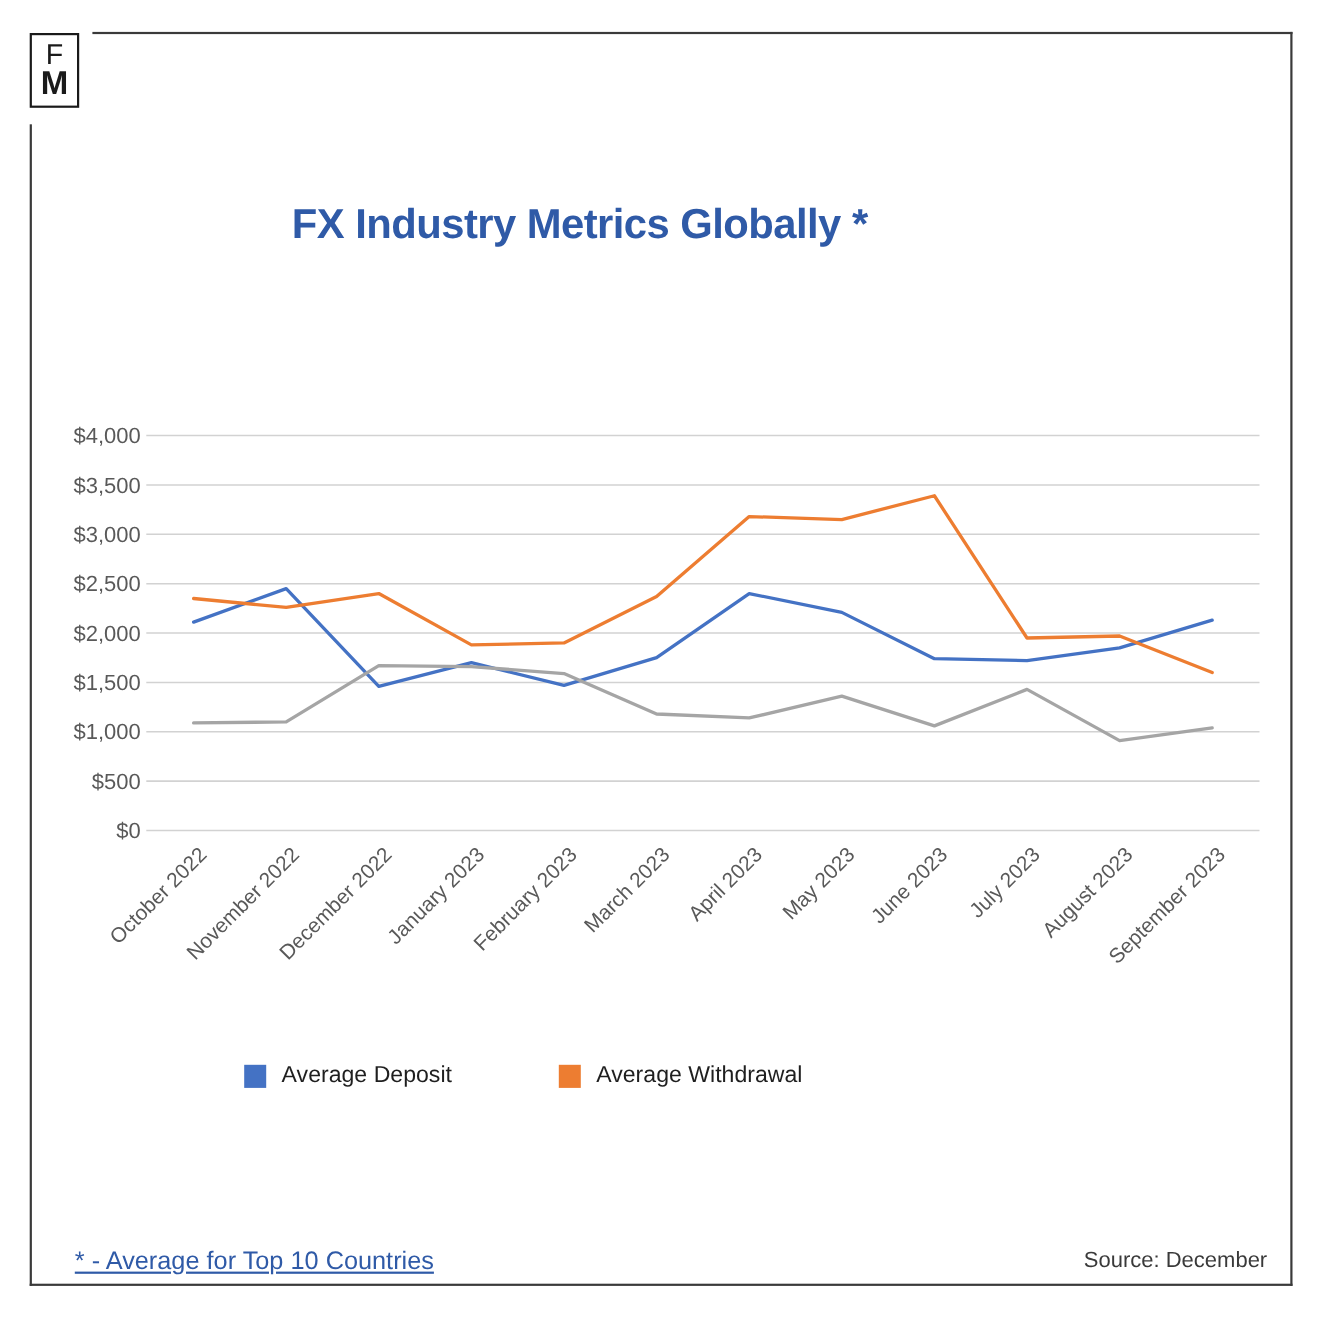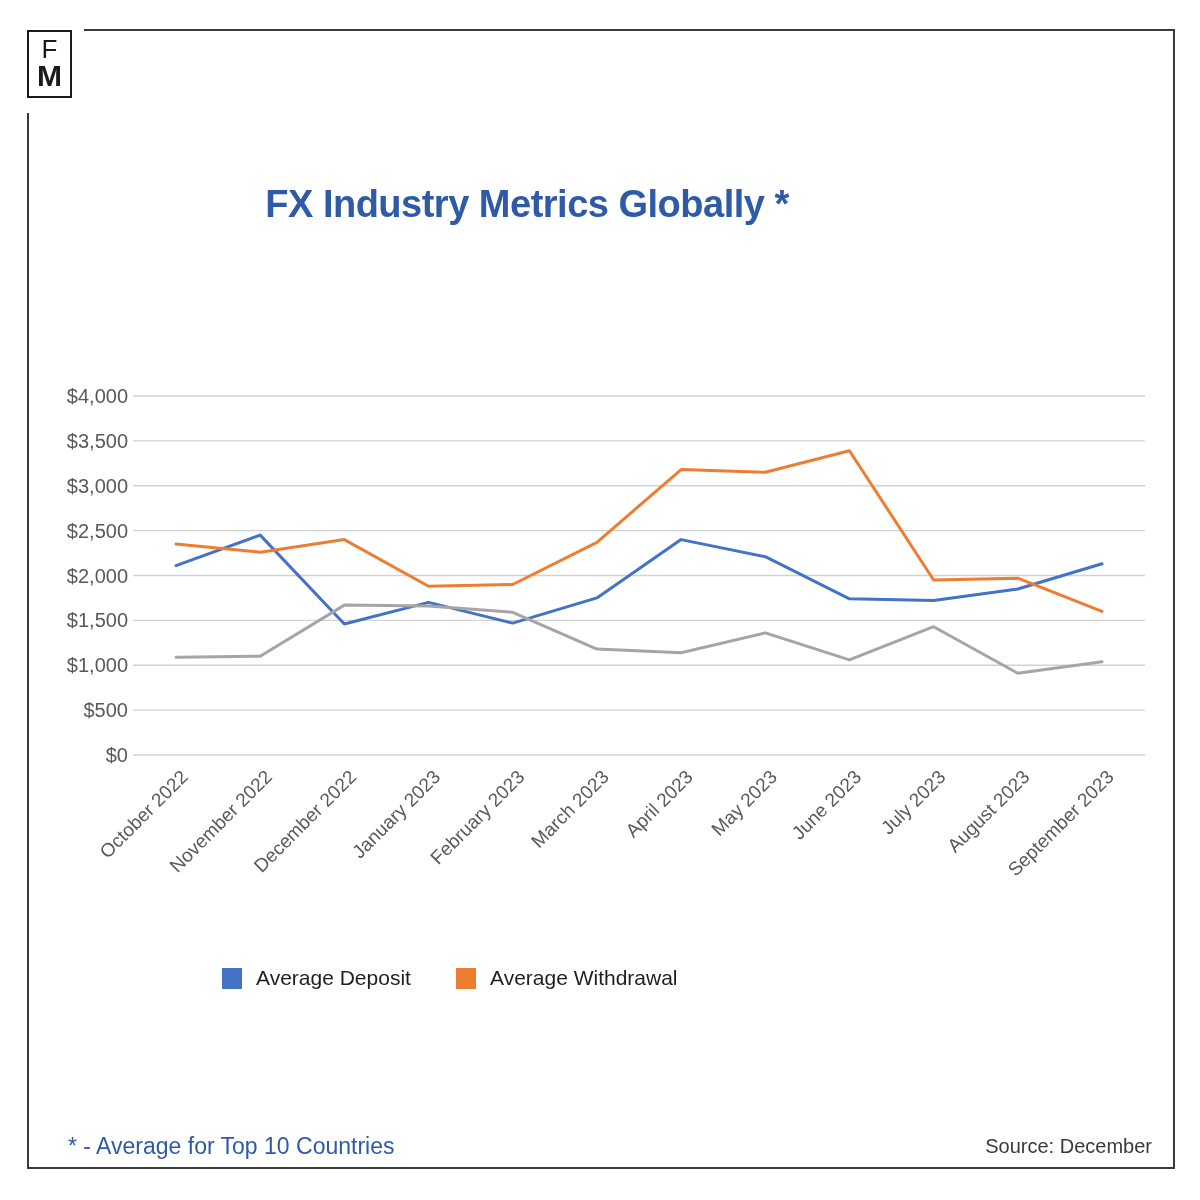--- a/index.html
+++ b/index.html
@@ -27,24 +27,24 @@
   }
   
   .chart-svg{position:absolute;left:0;top:380px;}
   .chart-svg text{font-family:"Liberation Sans", sans-serif;}
   
   .legend{position:absolute;left:0;top:966px;width:1200px;height:24px;}
   .legend-item{position:absolute;top:0;display:flex;align-items:center;}
   .legend-item .swatch{width:20px;height:21px;margin-right:14px;flex:0 0 auto;}
   .legend-item .lbl{font-size:21px;color:#1f1f1f;white-space:nowrap;}
   .legend-item.li0{left:193px;margin-left:29px;}
-  .legend-item.li1{left:456px;text-align:center;}
+  .legend-item.li1{left:508px;text-align:center;}
   .legend-item.li2{left:734px;}
   
-  .footnote{position:absolute;left:68px;top:1133px;font-size:23px;color:#2F5AA7;}
+  .footnote{position:absolute;left:68px;top:1133px;font-size:23px;color:#2F5AA7;text-decoration:underline;}
   .source{position:absolute;right:48px;top:1135px;font-size:20px;color:#3a3a3a;}
 </style>
 </head>
 <body>
 
 <div class="frame-top"></div>
 <div class="frame-right"></div>
 <div class="frame-bottom"></div>
 <div class="frame-left"></div>
 

